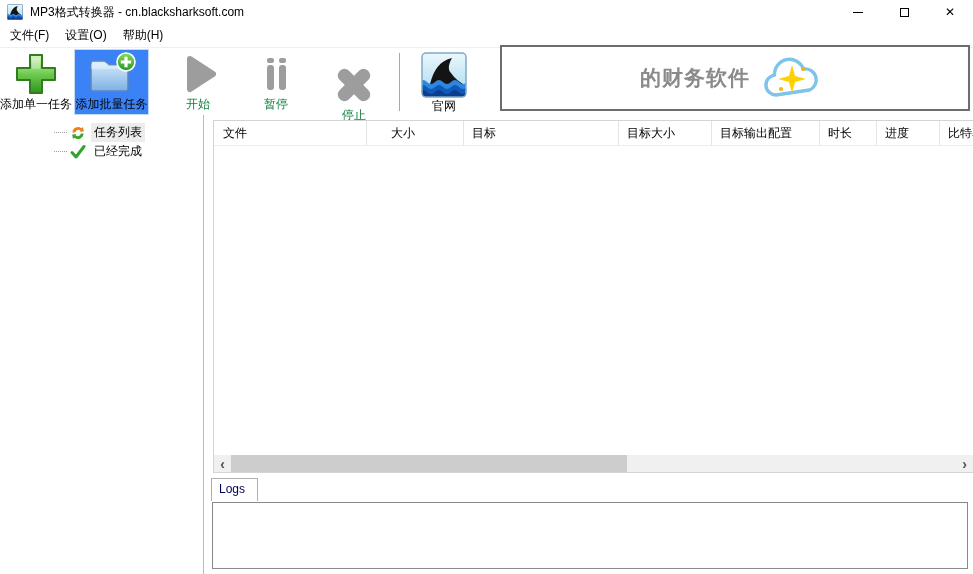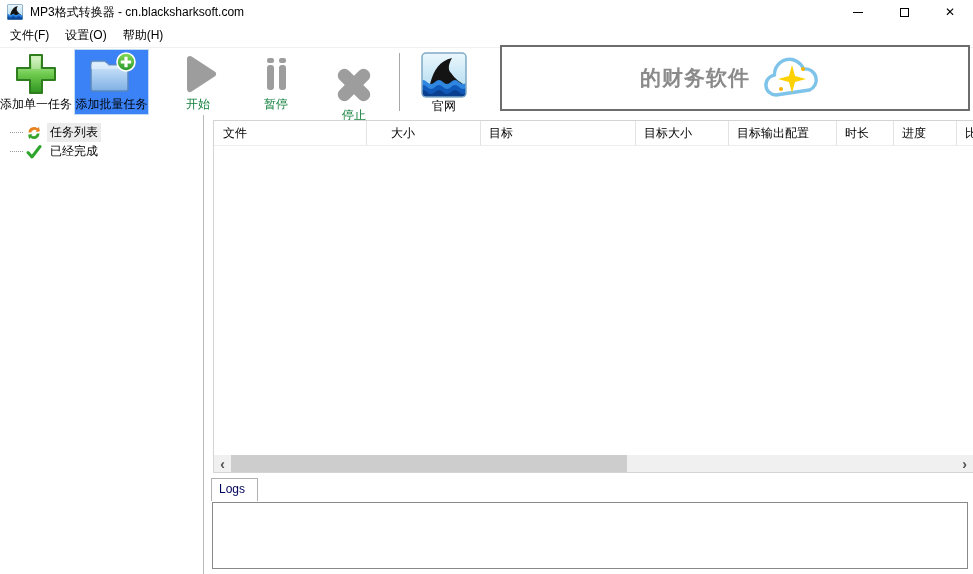--- a/index.html
+++ b/index.html
@@ -46,35 +46,35 @@
   .bt-line1 { font-size:21px; font-weight:bold; color:#8a8a8a; }
   .bt-free { color:#e60012; }
   .bt-line2 { font-size:21px; font-weight:bold; color:#8a8a8a; }
   .cloud-logo { margin:0 4px 0 10px; }
   .brand-block { line-height:1.05; }
   .brand-name { font-size:30px; font-weight:bold; color:#f08300; letter-spacing:2px; }
   .brand-url { font-size:16px; font-weight:bold; color:#9a9a9a; }
 
   
   .sidebar { position:absolute; left:0; top:115px; width:204px; bottom:0; background:#fff; border-right:1px solid #b9b9b9; }
-  .tree { padding-top:8px; }
+  .tree { padding-top:8px;margin-left:44px; }
   .tree-item { display:flex; align-items:center; height:19px; padding-left:10px; }
   .tree-stub { width:13px; height:0; border-top:1px dotted #9a9a9a; margin-right:3px; flex:0 0 auto; }
   .tree-icon { width:16px; height:16px; margin-right:5px; flex:0 0 auto; }
   .tree-label { padding:1px 3px; white-space:nowrap; }
   .tree-item.selected .tree-label { background:#ececec; }
 
   
   .table-panel { position:absolute; left:213px; top:120px; right:0; height:353px;
                  border:1px solid #d4d4d4; border-right:none; background:#fff; overflow:hidden; }
   .thead { display:flex; height:25px; border-bottom:1px solid #ededed; }
   .th { flex:0 0 auto; line-height:24px; padding-left:8px; border-left:1px solid #e3e3e3; white-space:nowrap; overflow:hidden; }
   .th.c0 { width:152px; border-left:none; padding-left:9px; }
   .th.c1 { width:97px;padding-left:24px; }
-  .th.c2 { width:155px;margin-left:17px; }
+  .th.c2 { width:155px; }
   .th.c3 { width:93px; }
   .th.c4 { width:108px; }
   .th.c5 { width:57px; }
   .th.c6 { width:63px; }
   .th.c7 { width:90px; }
   .tbody { position:absolute; top:26px; bottom:17px; left:0; right:0; background:#fff; }
 
   
   .hscroll { position:absolute; left:0; right:0; bottom:0; height:17px; background:#f0f0f0; }
   .hs-arrow { position:absolute; top:0; width:17px; height:17px; display:flex; align-items:center; justify-content:center;

